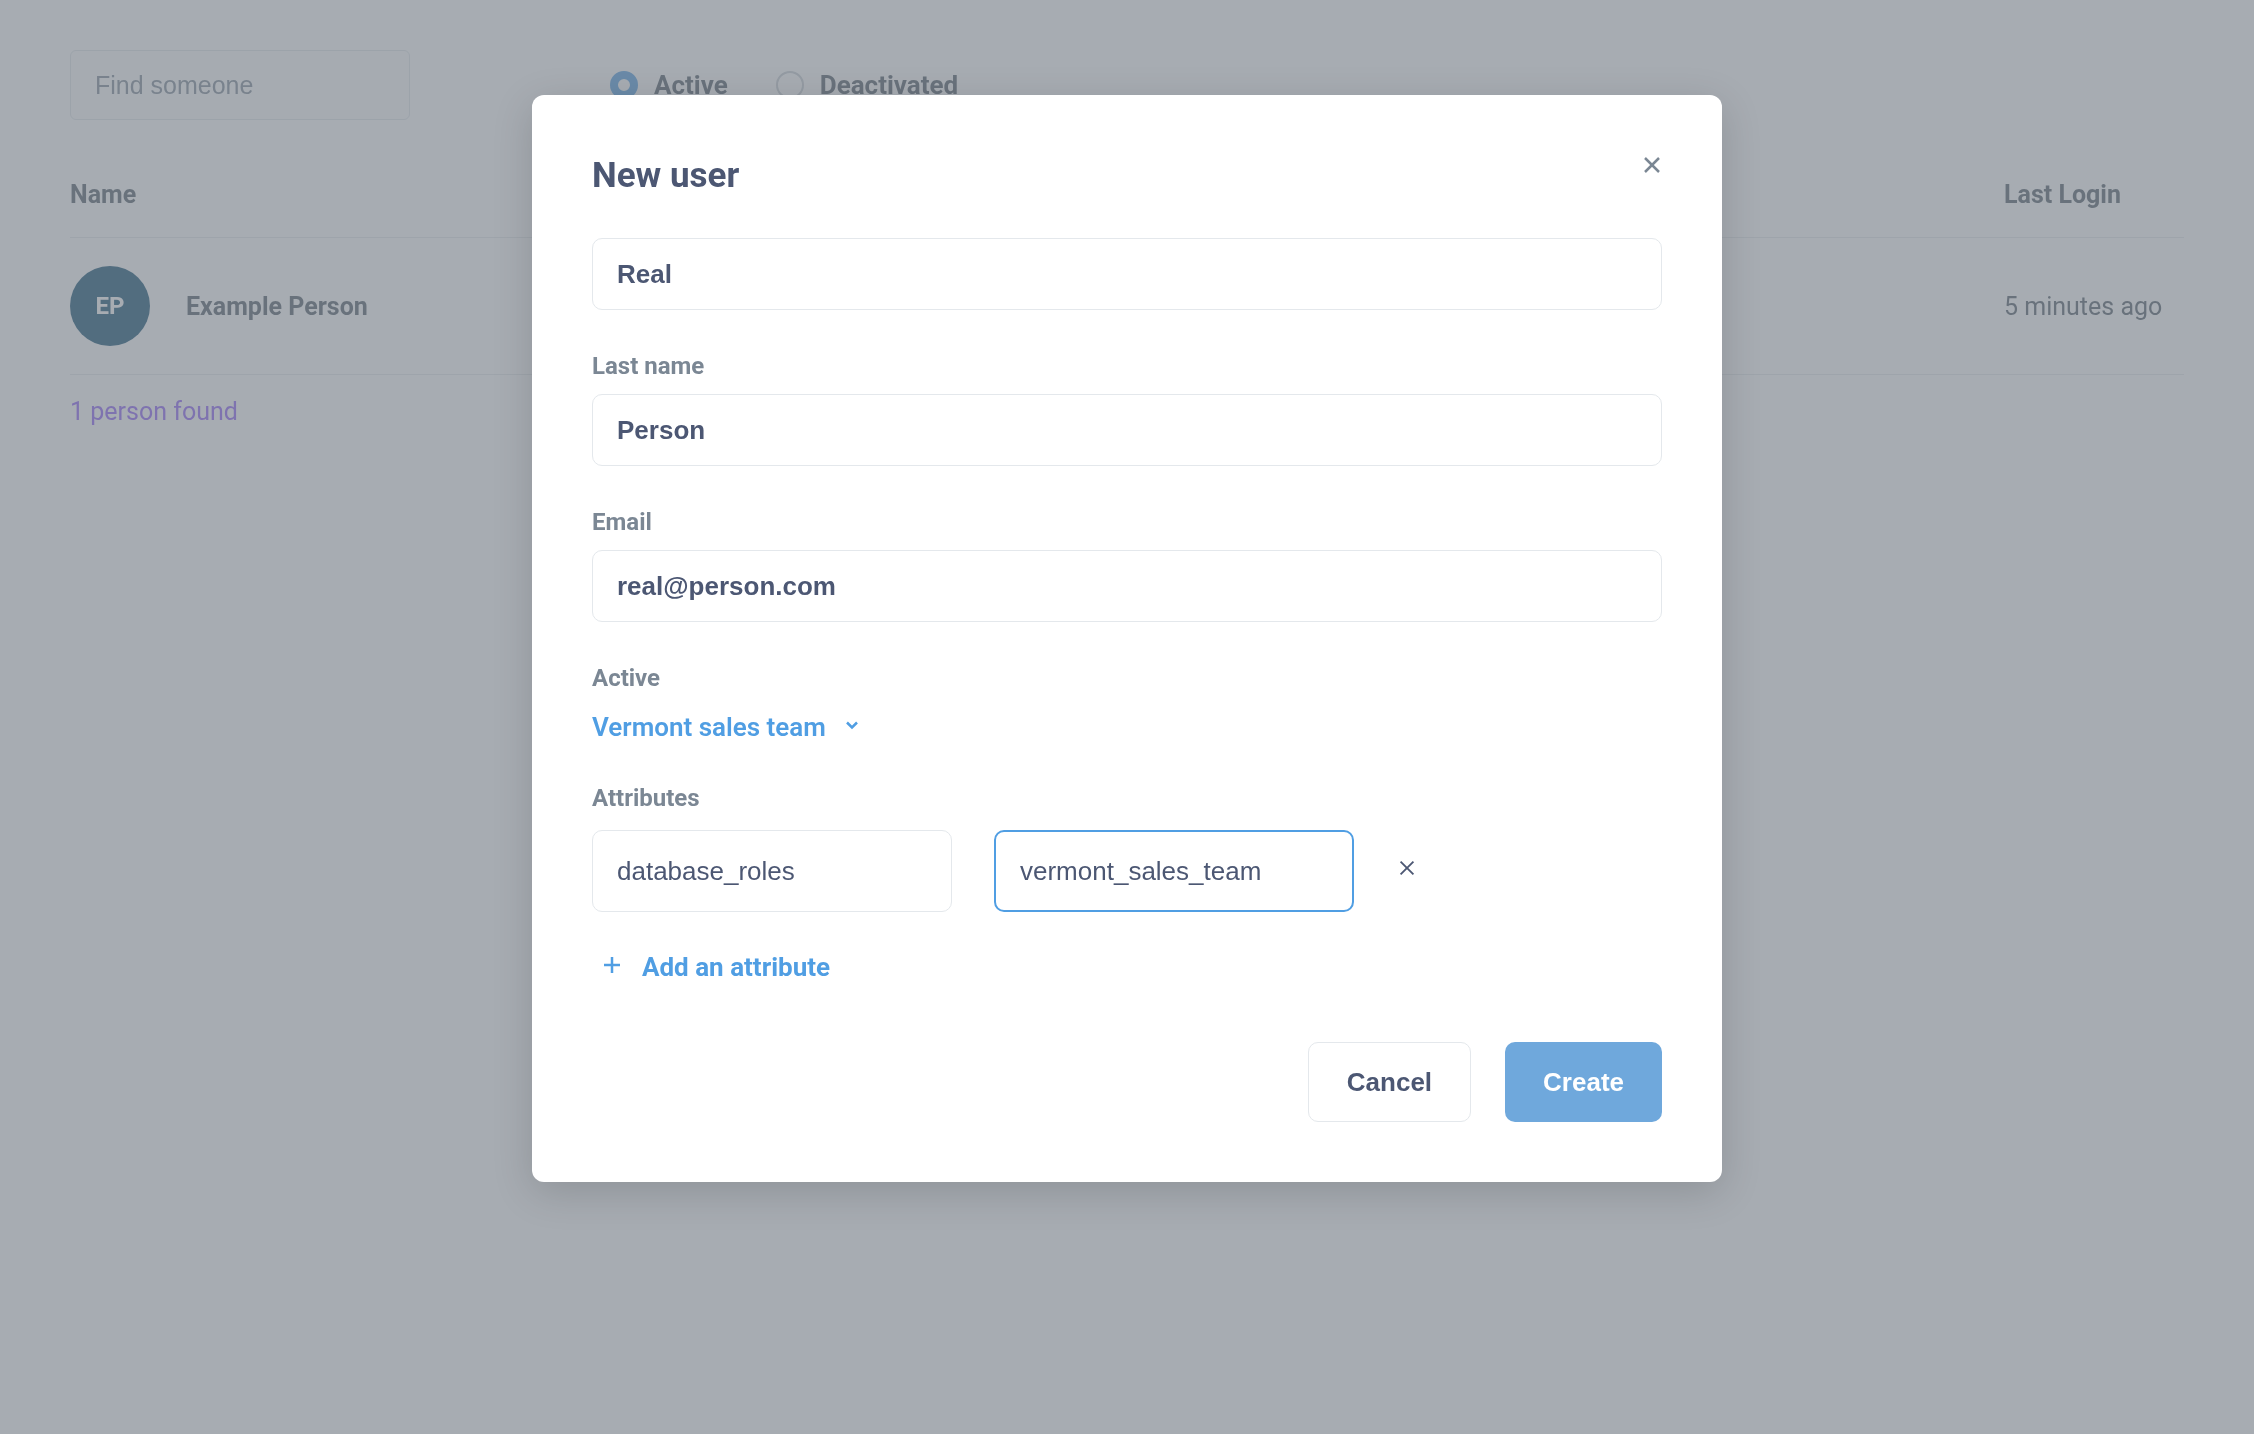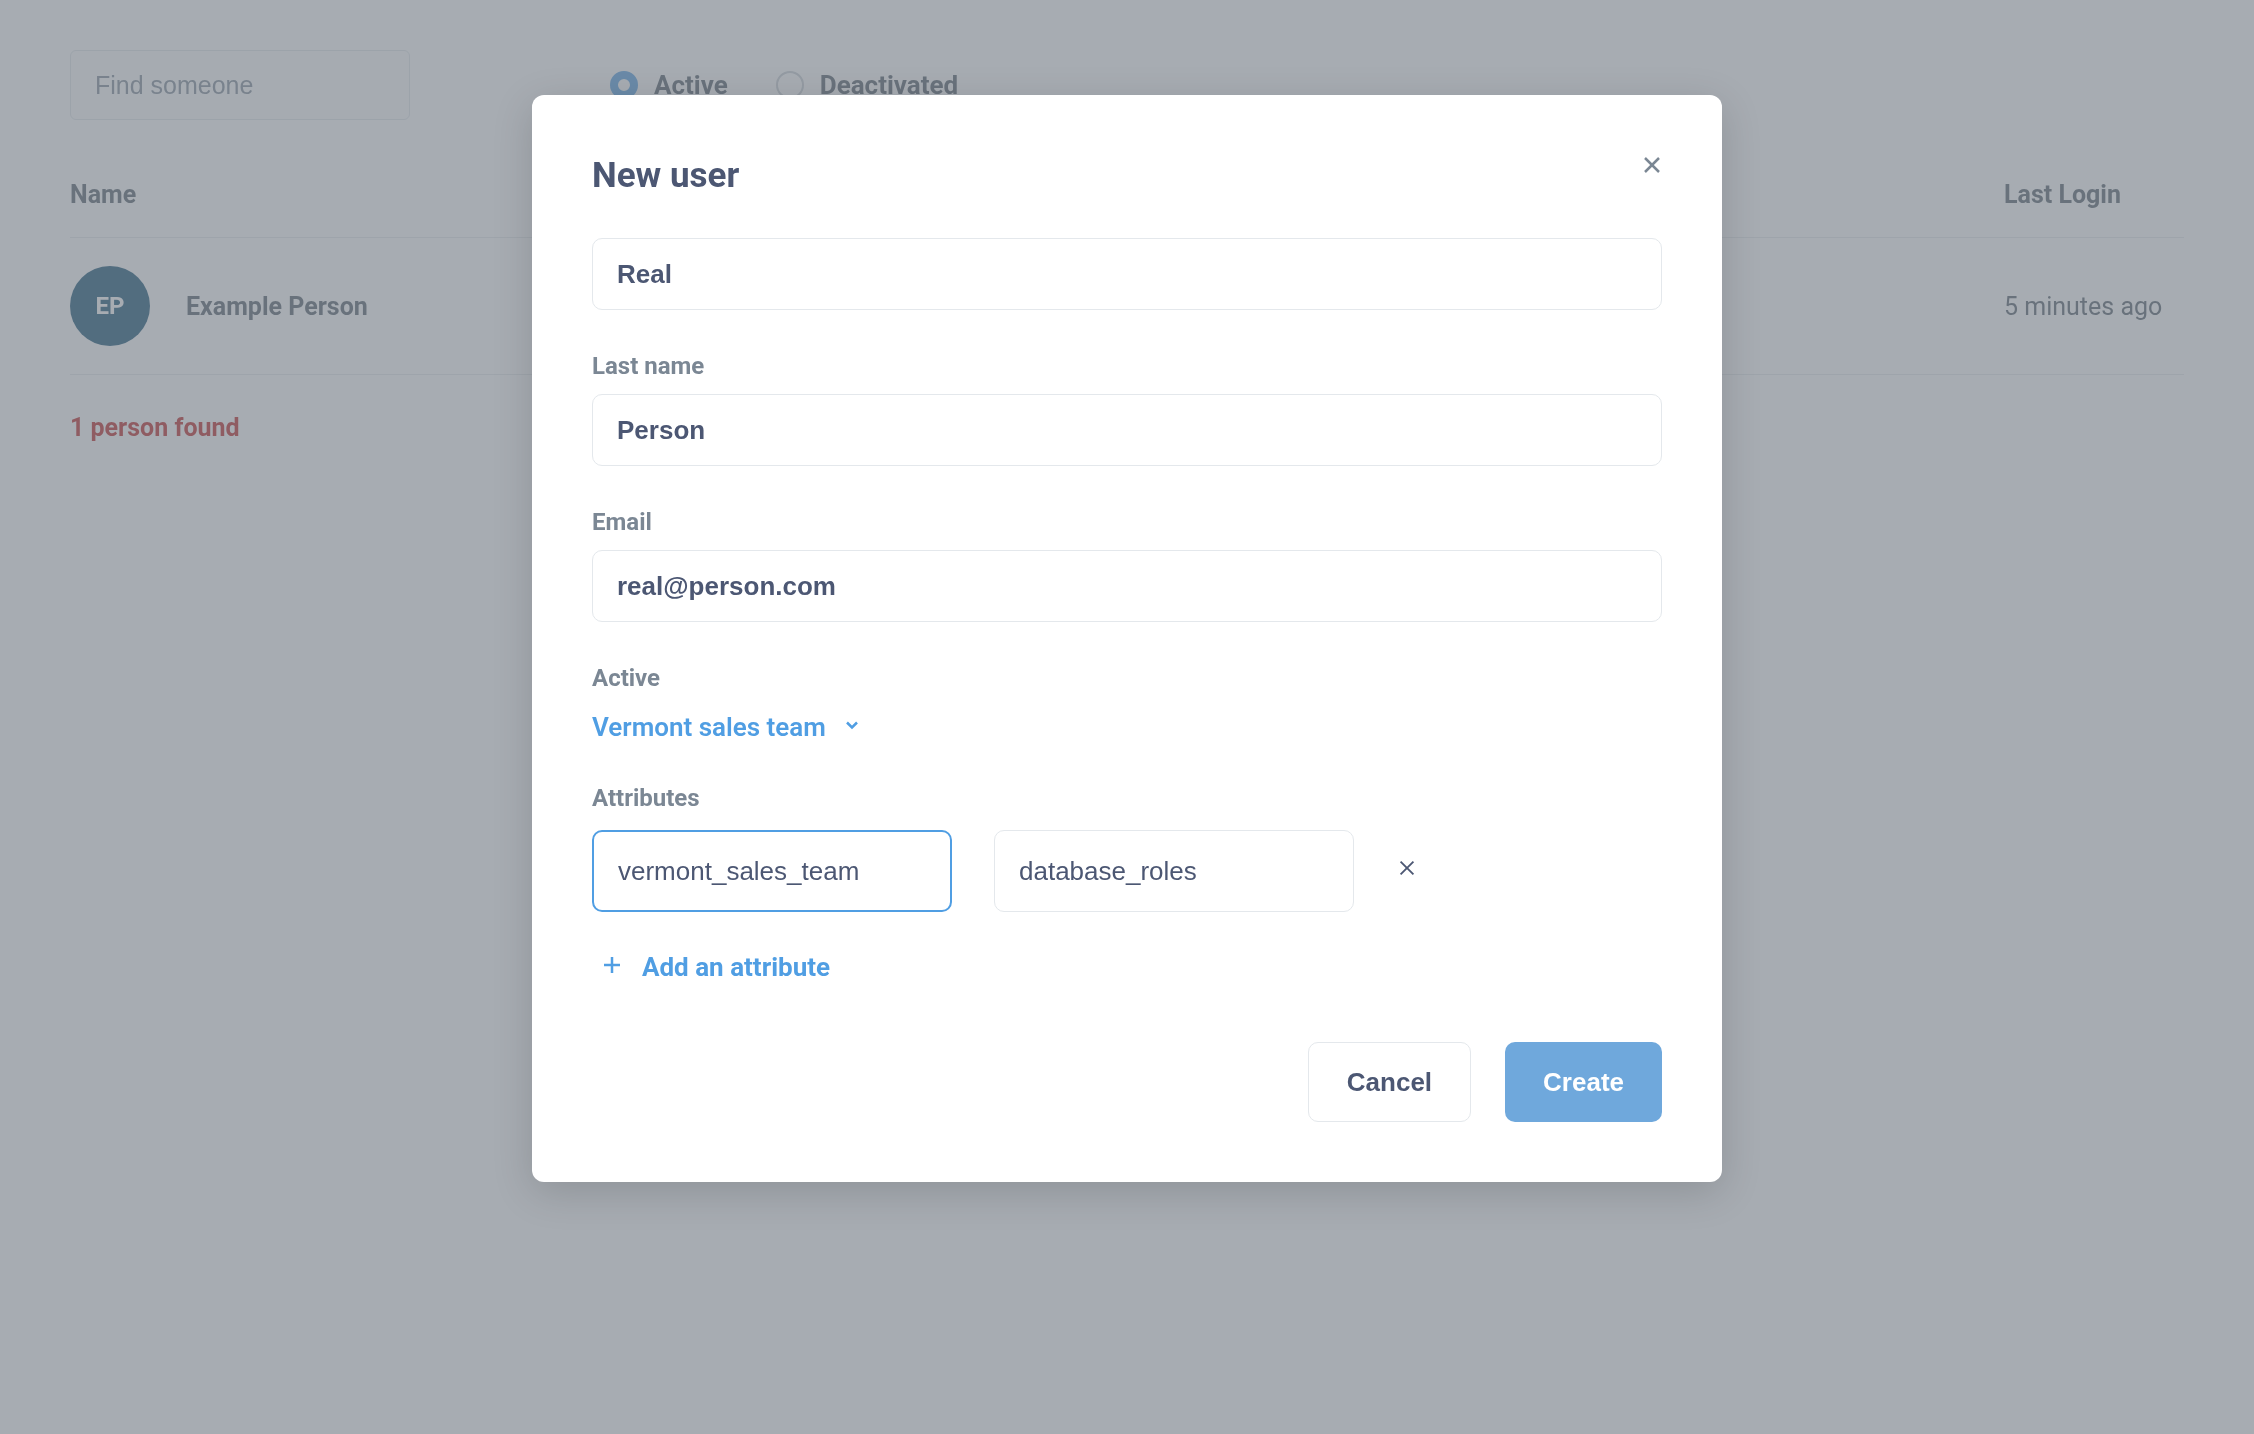--- a/index.html
+++ b/index.html
@@ -113,24 +113,24 @@
       font-weight: 700;
       color: #4f5b66;
     }
     .row-login {
       width: 180px;
       font-size: 25px;
       color: #4f5b66;
     }
     
     .footer-text {
-      margin-top: 38px;
-      font-size: 25px;
-      font-weight: 700;
-      color: #b91c1c;
+      margin-top: 22px;
+      font-size: 25px;
+      font-weight: 400;
+      color: #8b5cf6;
     }
     
     
     .overlay {
       position: absolute;
       top: 0;
       left: 0;
       width: 100%;
       height: 100%;
       background: rgba(120, 128, 136, 0.65);
@@ -355,22 +355,22 @@
           <svg viewBox="0 0 24 24" fill="none" stroke="currentColor" stroke-width="3">
             <polyline points="6 9 12 15 18 9"></polyline>
           </svg>
         </span>
       </div>
     </div>
 
     <div class="form-group">
       <label class="form-label">Attributes</label>
       <div class="attributes-row">
+        <input class="attr-input" value="database_roles" style="">
         <input class="attr-input focused" value="vermont_sales_team" style="">
-        <input class="attr-input" value="database_roles" style="">
         <span class="remove-attr">
           <svg viewBox="0 0 24 24" fill="none" stroke="currentColor" stroke-width="2">
             <line x1="5" y1="5" x2="19" y2="19"></line>
             <line x1="19" y1="5" x2="5" y2="19"></line>
           </svg>
         </span>
       </div>
       <div class="add-attribute">
         <span class="plus-icon">
           <svg viewBox="0 0 24 24" fill="none" stroke="currentColor" stroke-width="2.5">

